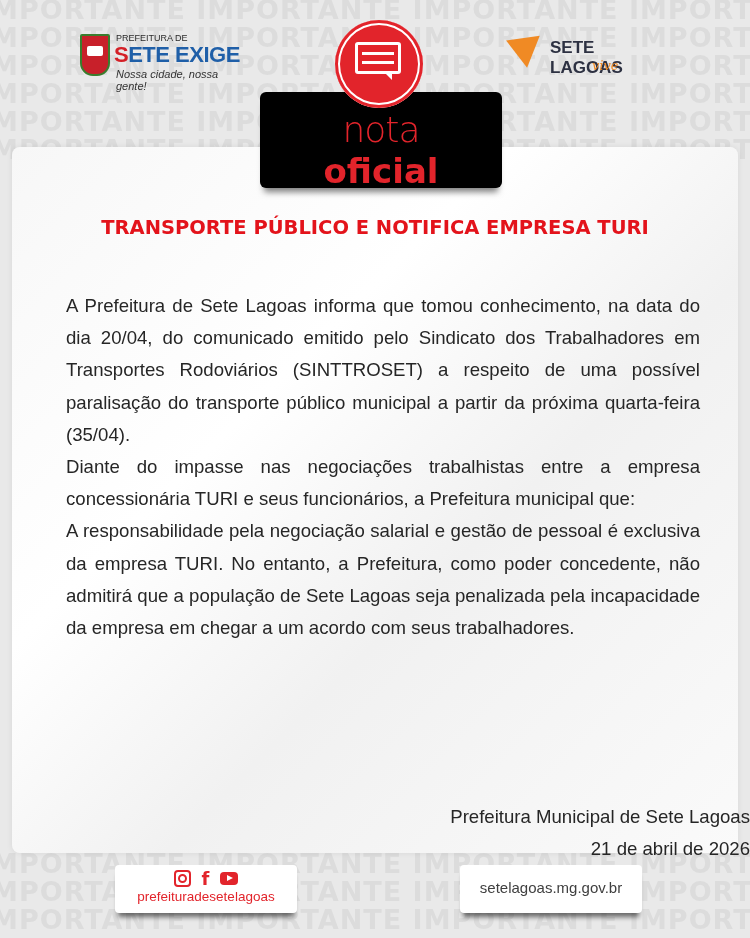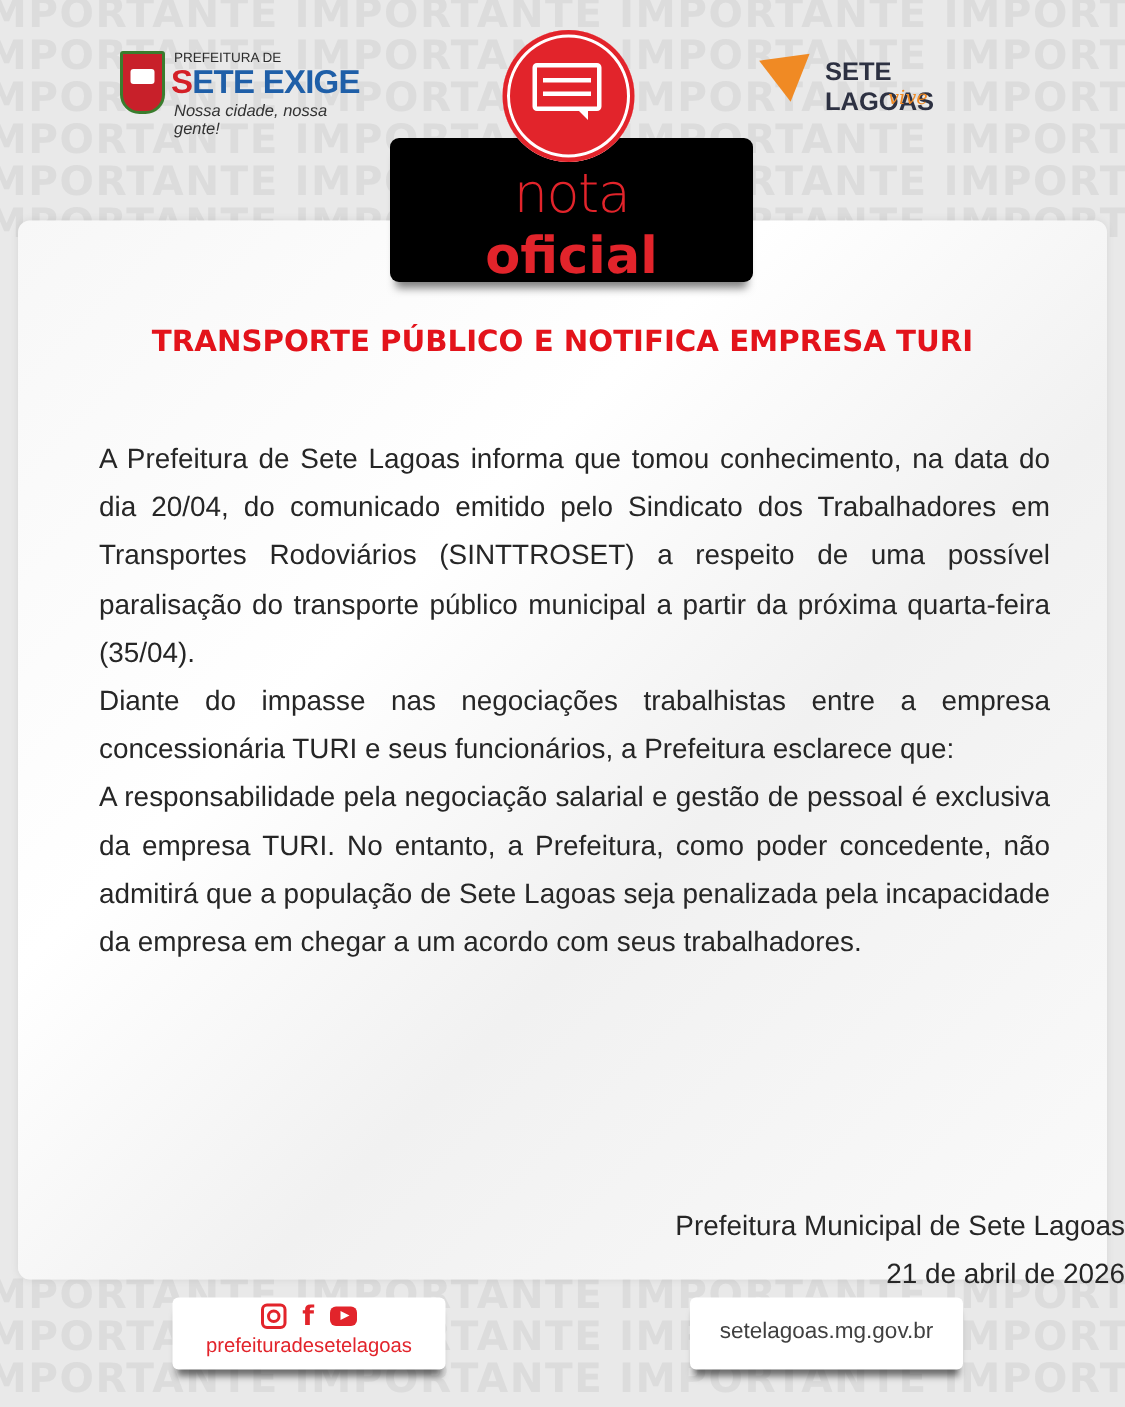--- a/index.html
+++ b/index.html
@@ -81,21 +81,21 @@
 <div class="badge-circle">
   <div class="badge-bubble"></div>
 </div>
 
 <div class="headline">
   <div>TRANSPORTE PÚBLICO E NOTIFICA EMPRESA TURI</div>
 </div>
 
 <div class="body-text">
   <p>A Prefeitura de Sete Lagoas informa que tomou conhecimento, na data do dia 20/04, do comunicado emitido pelo Sindicato dos Trabalhadores em Transportes Rodoviários (SINTTROSET) a respeito de uma possível paralisação do transporte público municipal a partir da próxima quarta-feira (35/04).</p>
-  <p>Diante do impasse nas negociações trabalhistas entre a empresa concessionária TURI e seus funcionários, a Prefeitura esclarece que:</p>
+  <p>Diante do impasse nas negociações trabalhistas entre a empresa concessionária TURI e seus funcionários, a Prefeitura municipal que:</p>
   <p>A responsabilidade pela negociação salarial e gestão de pessoal é exclusiva da empresa TURI. No entanto, a Prefeitura, como poder concedente, não admitirá que a população de Sete Lagoas seja penalizada pela incapacidade da empresa em chegar a um acordo com seus trabalhadores.</p>
 </div>
 
 <div class="sign sign1">Prefeitura Municipal de Sete Lagoas</div>
 <div class="sign sign2">21 de abril de 2026</div>
 
 <div class="footer-card social-card">
   <div class="icons-row">
     <span class="ic ic-insta"></span>
     <span class="ic ic-fb">f</span>

